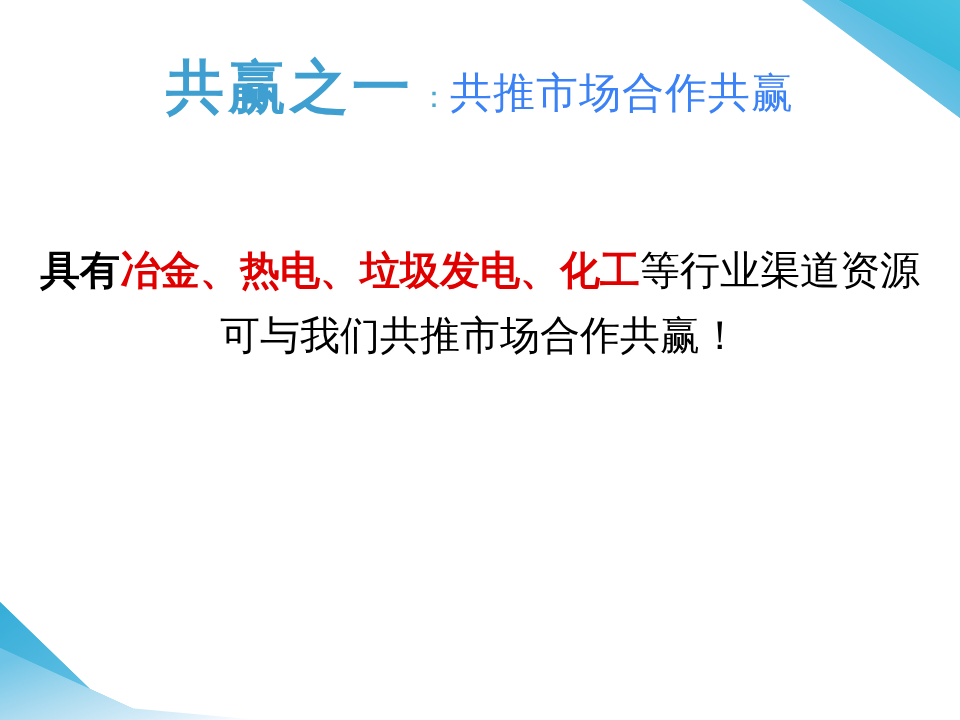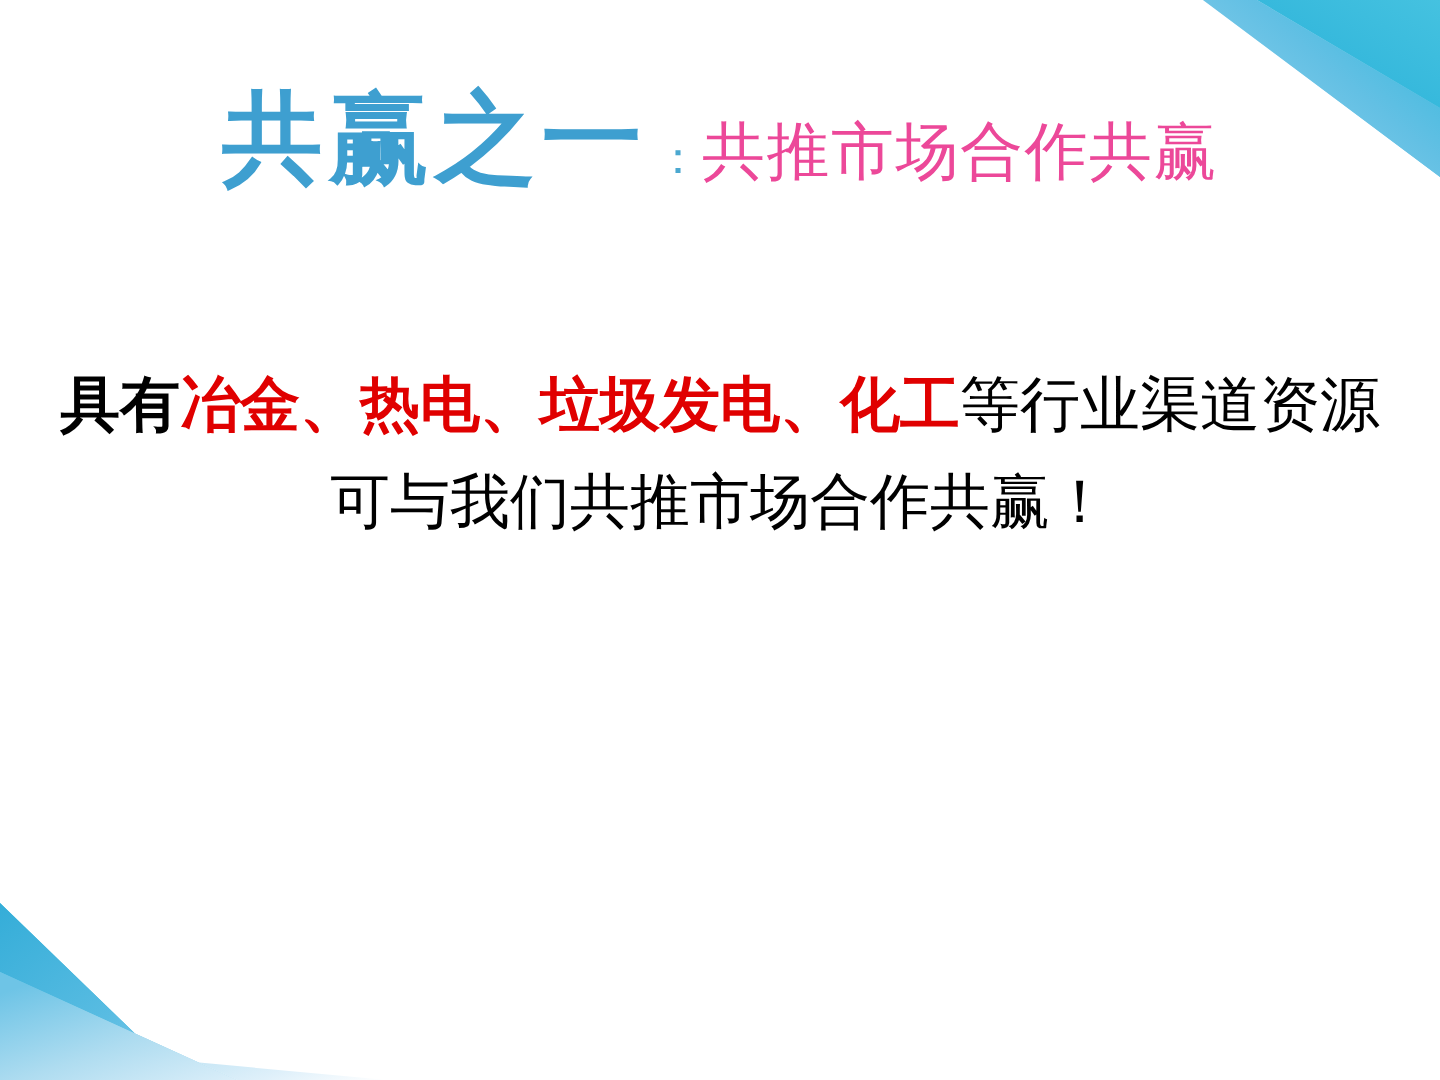--- a/index.html
+++ b/index.html
@@ -50,21 +50,21 @@
     left: 0;
     top: 58px;
     width: 960px;
     text-align: center;
     white-space: nowrap;
     line-height: 1.0;
   }
 
   #title-main {
     font-family: "DejaVu Serif", "Liberation Serif", serif;
-    font-size: 67px;
+    font-size: 58px;
     font-weight: bold;
     letter-spacing: 4px;
     vertical-align: baseline;
   }
 
   #title-sep {
     font-family: "DejaVu Serif", "Liberation Serif", serif;
     font-size: 30px;
     font-weight: normal;
     vertical-align: baseline;
@@ -166,21 +166,21 @@
       <polygon points="0,32 0,150 122,150" fill="url(#gradTealBL)"></polygon>
 
       <polygon points="0,32 122,150 158,150 0,78" fill="url(#gradMidBL)"></polygon>
 
       <polygon points="0,78 158,150 255,150 0,150" fill="url(#gradPaleBL)"></polygon>
       <polygon points="0,78 158,150 258,150 0,126" fill="url(#gradPaleBL)"></polygon>
     </svg>
   </div>
 
   <div id="title-block">
-    <span id="title-main" style="color: rgb(62, 159, 208);">共赢之一</span><span id="title-sep" style="color: rgb(75, 168, 208);">：</span><span id="title-sub" style="color: #ec4899;">共推市场合作共赢</span>
+    <span id="title-main" style="color: rgb(62, 159, 208);">共赢之一</span><span id="title-sep" style="color: rgb(75, 168, 208);">：</span><span id="title-sub" style="color: #3b82f6;">共推市场合作共赢</span>
   </div>
 
   <div id="body-block">
 
     <div class="body-line">
       <span class="seg-bold" style="color: rgb(0, 0, 0); font-weight: bold;">具有</span><span class="seg-red" style="color: rgb(224, 0, 0); font-weight: bold;">冶金、热电、垃圾发电、化工</span><span class="seg-reg" style="color: rgb(0, 0, 0); font-weight: normal;">等行业渠道资源</span>
     </div>
 
     <div class="body-line">
       <span class="seg-reg" style="color: rgb(0, 0, 0); font-weight: normal; text-align: right;">可与我们共推市场合作共赢！</span>

